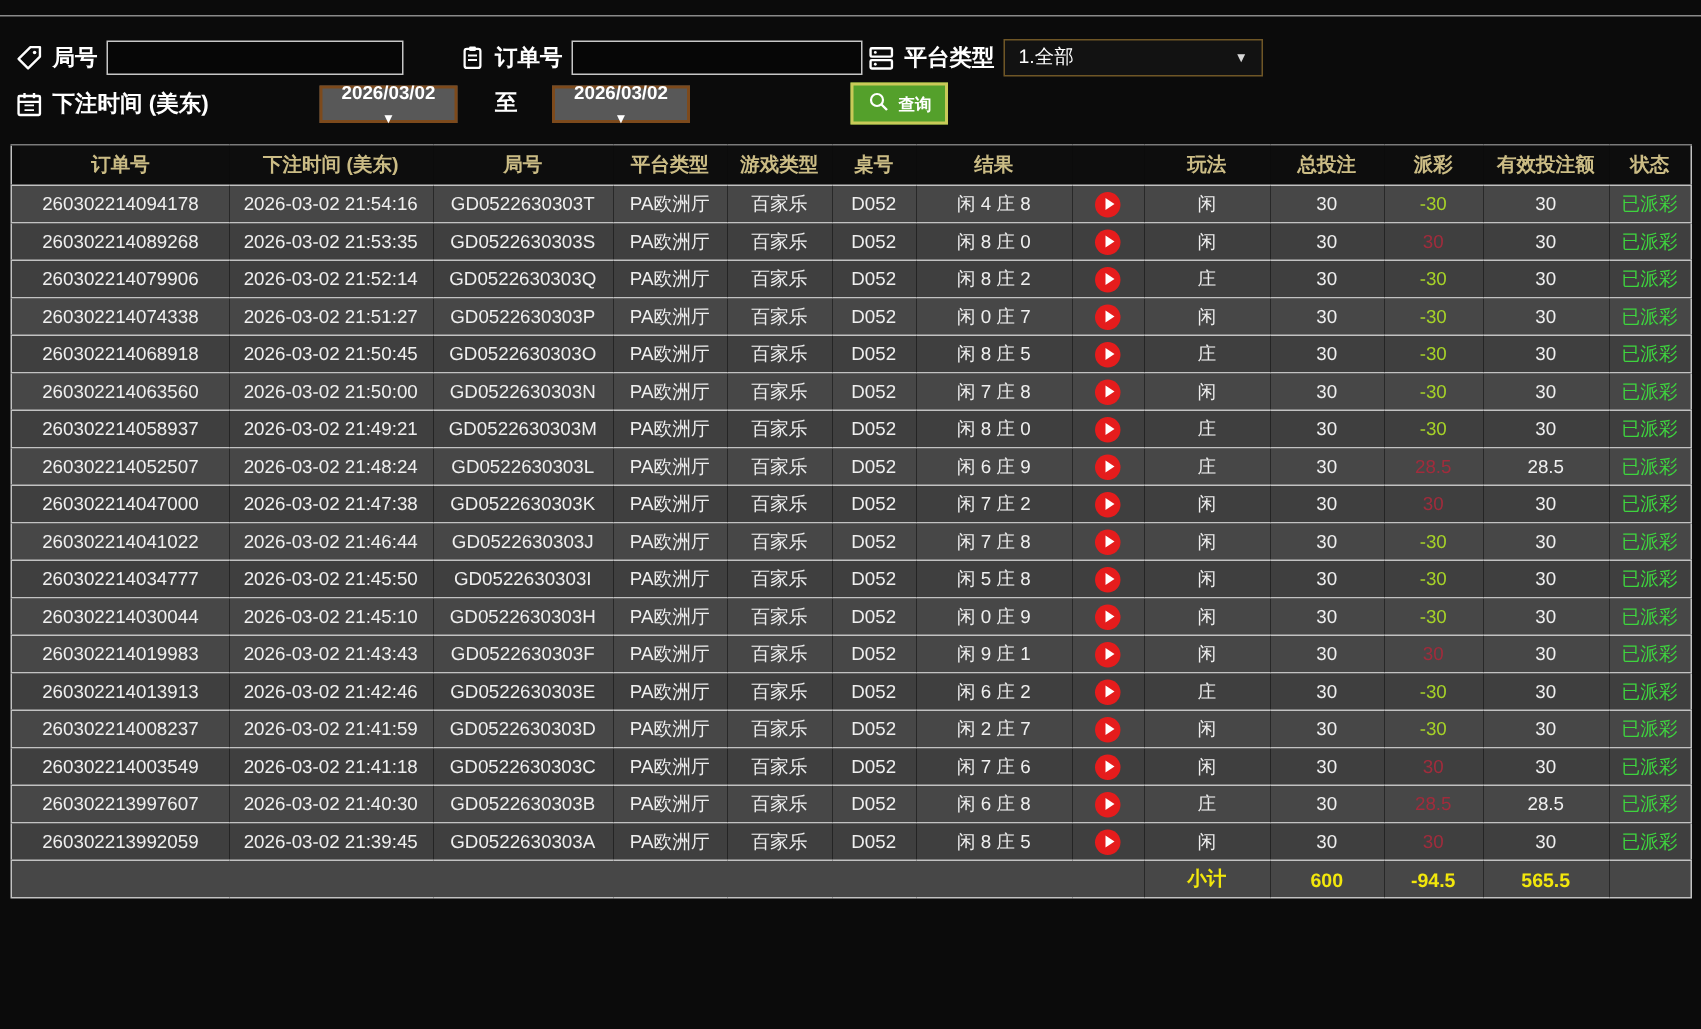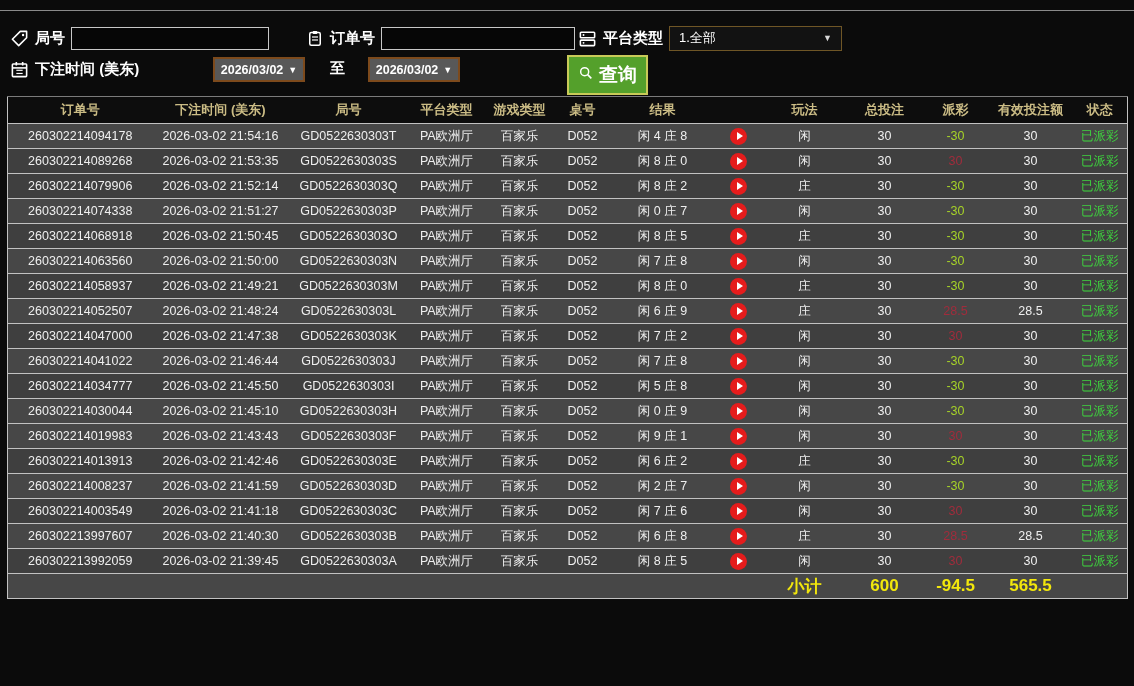--- a/index.html
+++ b/index.html
@@ -20,40 +20,40 @@
   .flabel{color:#ffffff;font-weight:700;font-size:15px;white-space:nowrap;}
   .ficon{display:inline-flex;align-items:center;}
   .finput{height:23px;background:#060606;border:1px solid #c7c7c7;color:#fff;
     font-size:13px;padding:0 5px;outline:none;}
   .selectbox{width:173px;height:25px;background:#121212;border:1px solid #6f5626;
     display:flex;align-items:center;justify-content:space-between;padding:0 9px;
     color:#fff;font-size:13px;cursor:pointer;}
   .selectbox .arrow{font-size:9px;color:#d8d8d8;}
   .datebtn{position:absolute;width:92px;height:25px;background:#585858;
     border:2px solid #7d4a1c;display:flex;align-items:center;justify-content:center;
-    gap:5px;color:#fff;font-weight:700;font-size:12.5px;cursor:pointer;}
+    gap:5px;color:#fff;font-weight:700;font-size:12.5px;cursor:pointer;flex-direction:column;}
   .datebtn .arrow{font-size:9px;}
   .tolabel{position:absolute;color:#fff;font-weight:700;font-size:15px;}
-  .querybtn{position:absolute;display:flex;align-items:center;gap:5px;height:40px;
+  .querybtn{position:absolute;display:flex;align-items:center;gap:5px;height:28px;
     padding:0 9px;background:var(--query-green);border:2px solid #c9ca58;color:#fff;
-    font-weight:700;font-size:19px;cursor:pointer;}
+    font-weight:700;font-size:11px;cursor:pointer;}
   
   .records{border-collapse:collapse;table-layout:fixed;width:1120px;margin:0 7px;
     border-left:1px solid #c2c2c2;border-right:1px solid #c2c2c2;}
   .records thead th{height:27px;font-size:13px;font-weight:700;color:var(--header-gold);
     background:#0d0d0d;border-bottom:1px solid #c2c2c2;border-top:1px solid #7b7b7b;
     text-align:center;white-space:nowrap;overflow:hidden;}
   .records td{height:25px;text-align:center;font-size:12.5px;color:#efefef;
     border-bottom:1px solid #c2c2c2;white-space:nowrap;overflow:hidden;}
   .row.odd{background:#474747;}
   .row.even{background:#3f3f3f;}
   td.neg{color:var(--loss-green);}
   td.pos{color:var(--win-red);}
   td.status{color:var(--status-green);}
-  .row.sum td{color:var(--total-yellow);font-weight:700;font-size:17px;margin-top:40px;}
+  .row.sum td{color:var(--total-yellow);font-weight:700;font-size:13px;margin-top:40px;}
   .play-icon{display:inline-flex;width:17px;height:17px;border-radius:50%;
     background:#e51c1c;align-items:center;justify-content:center;cursor:pointer;
     vertical-align:middle;}
   .tri{width:0;height:0;border-left:6px solid #ffffff;border-top:4px solid transparent;
     border-bottom:4px solid transparent;margin-left:2px;}
 </style>
 </head>
 <body>
 
 <div class="topbar">

